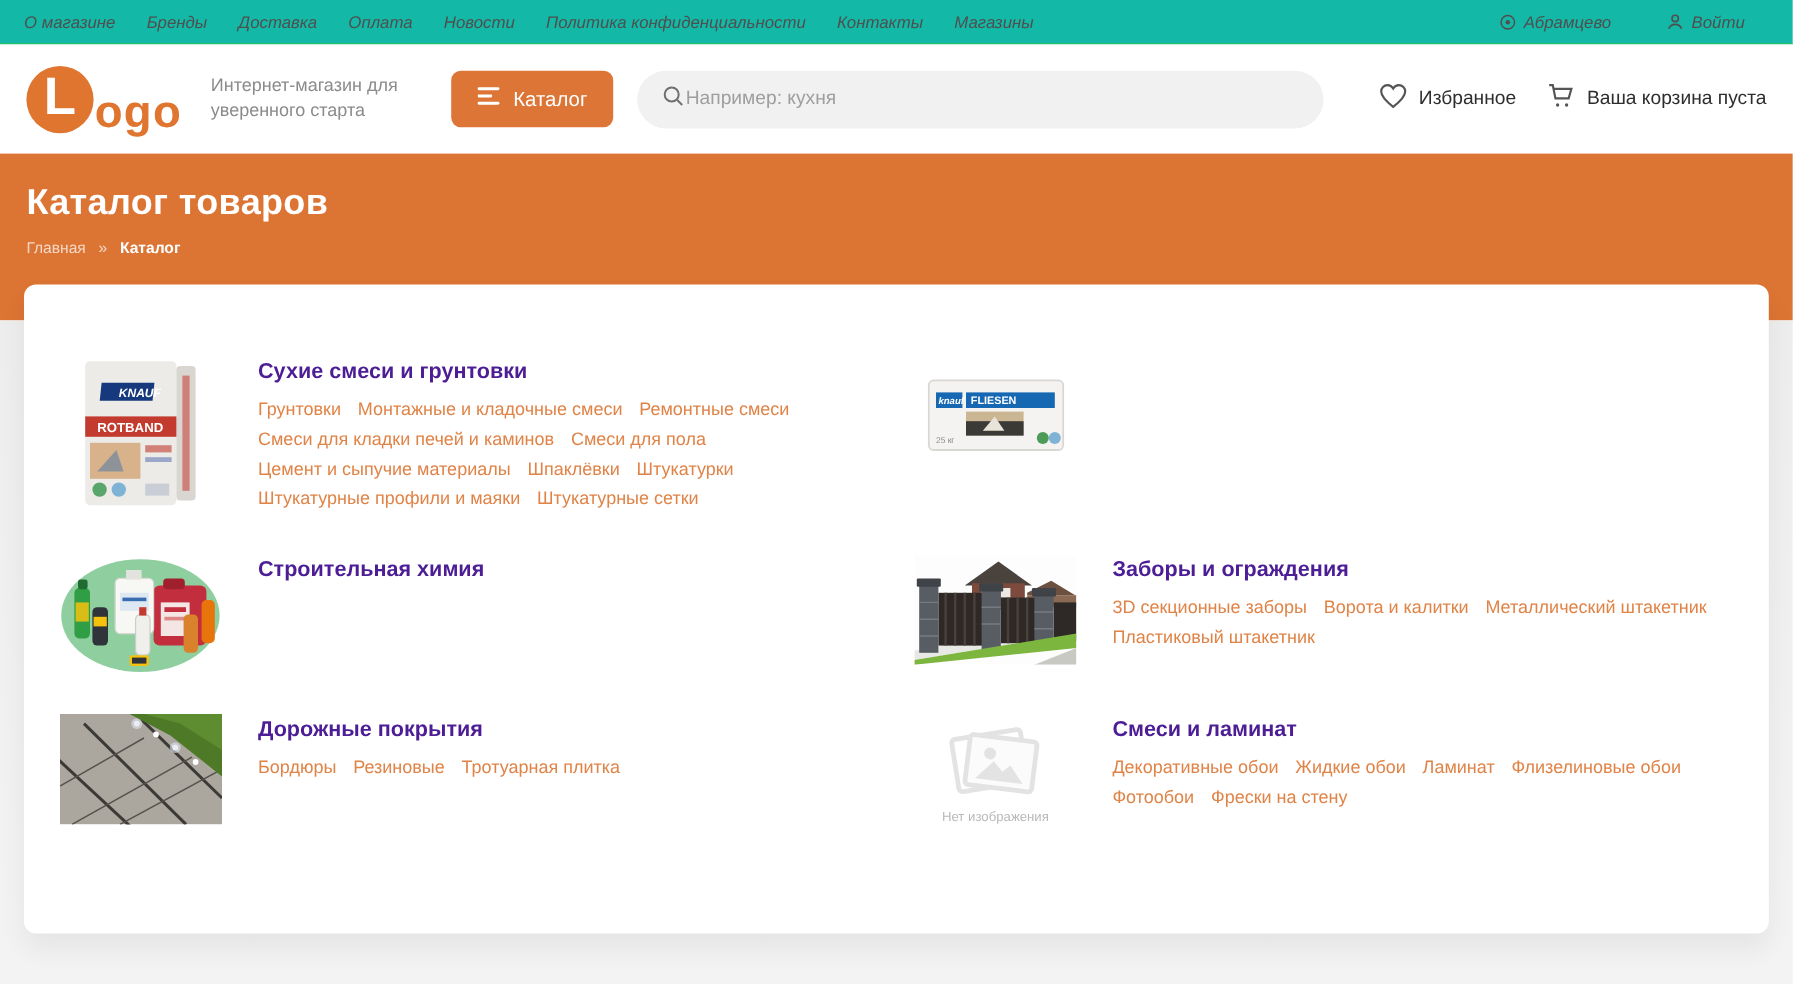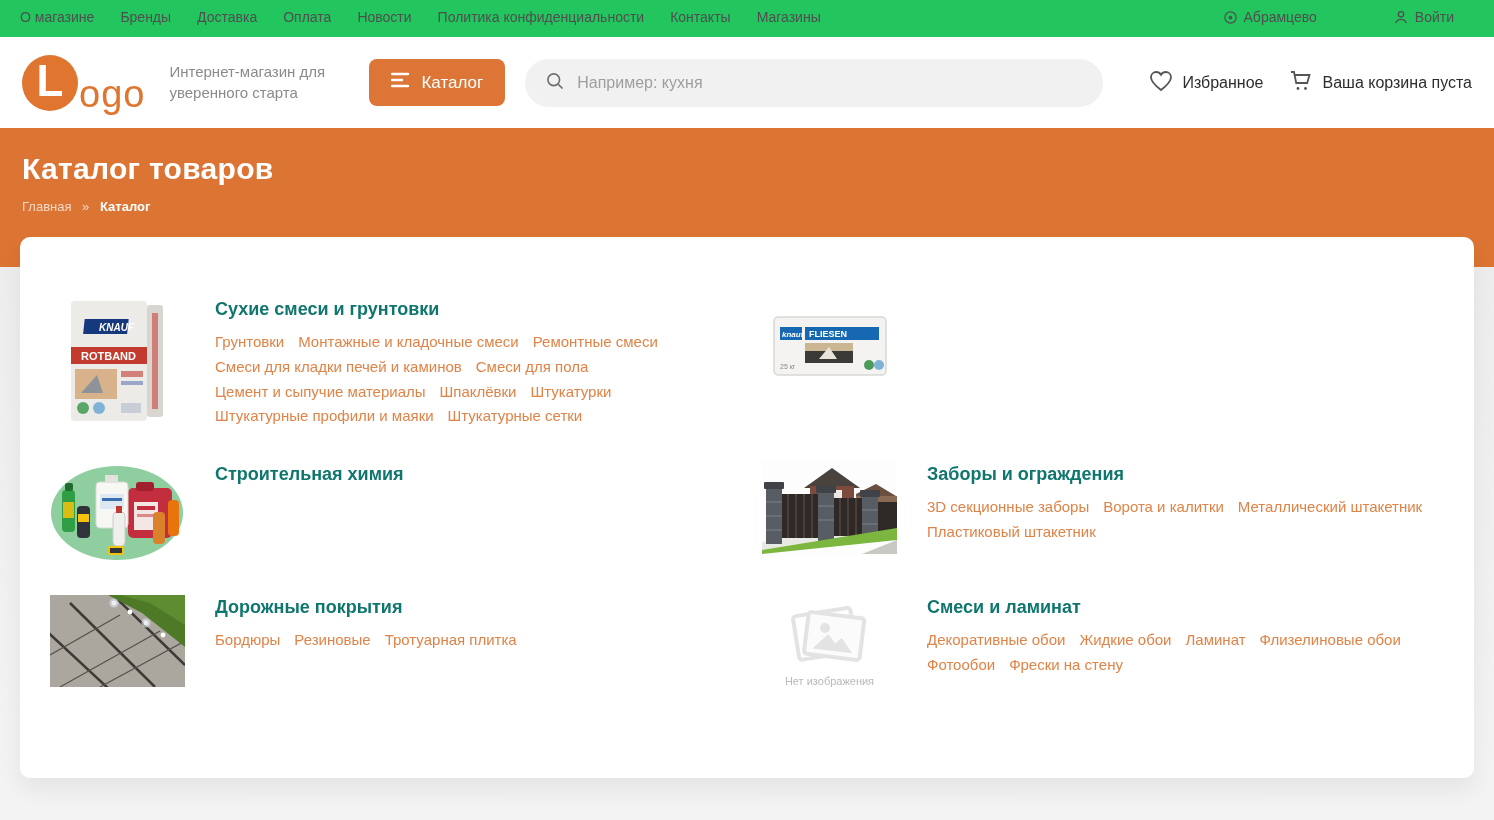--- a/index.html
+++ b/index.html
@@ -2,40 +2,40 @@
 <html><head>
 <meta charset="utf-8">
 <style>
   * { margin:0; padding:0; box-sizing:border-box; }
   html,body { width:1494px; height:820px; overflow:hidden; background:#fff;
     font-family:"Liberation Sans", sans-serif; }
   a { text-decoration:none; }
 
   
   .topbar { display:flex; align-items:center; justify-content:space-between;
-    height:37px; padding:0 20px; background:#22c55e; border-bottom:3px solid #22c55e; }
+    height:37px; padding:0 20px; background:#14b8a6; border-bottom:1px solid #22c55e;font-style:italic; }
   .topbar-links { display:flex; gap:26px; }
   .topbar-links a { color:#4f4f4f; font-size:14px; }
-  .topbar-right { display:flex; align-items:flex-start; gap:76px; padding-right:20px; }
+  .topbar-right { display:flex; align-items:flex-start; gap:45px; padding-right:20px; }
   .topbar-right .tb-item { display:flex; align-items:center; gap:6px; color:#4f4f4f; font-size:14px; }
   .tb-item svg { display:block; }
 
   
   .header { display:flex; align-items:center; height:91px; padding:0 22px; background:#fff; }
   .logo { display:flex; align-items:flex-end; cursor:pointer; }
   .logo-circle { width:56px; height:56px; border-radius:50%; background:#e0752f; color:#fff;
     font-size:44px; font-weight:bold; display:flex; align-items:center; justify-content:center; padding-bottom:4px; }
-  .logo-rest { color:#e0752f; font-size:38px; font-weight:normal; letter-spacing:1px; line-height:0.82; margin-left:1px; }
+  .logo-rest { color:#e0752f; font-size:38px; font-weight:bold; letter-spacing:1px; line-height:0.82; margin-left:1px; }
   .tagline { margin-left:24px; width:170px; color:#8b8b8b; font-size:15px; line-height:1.35; }
   .catalog-btn { margin-left:30px; display:flex; align-items:center; gap:10px; background:#dd7536;
     border:none; color:#fff; font-size:17px; padding:0 22px; height:47px; border-radius:8px;
     cursor:pointer; font-family:inherit; }
   .search-wrap { flex:1; margin:0 20px; display:flex; align-items:center; height:48px;
     background:#f1f1f1; border-radius:26px; padding:0 20px; }
-  .search-wrap input { flex:1; border:none; outline:none; background:transparent; margin-left:12px;
+  .search-wrap input { flex:1; border:none; outline:none; background:transparent; margin-left:0;
     font-size:16px; color:#444; font-family:inherit; }
   .search-wrap input::placeholder { color:#9e9e9e; }
   .hdr-action { display:flex; align-items:center; gap:9px; color:#2d2d2d; font-size:16px;
     cursor:pointer; margin-left:26px; white-space:nowrap;text-align:right; }
 
   
   .hero { background:#dc7433; padding:24px 22px 0 22px; height:139px; }
   .hero h1 { color:#fff; font-size:30px; font-weight:bold; letter-spacing:0.3px; }
   .breadcrumb { margin-top:13px; font-size:13px; }
   .breadcrumb .bc-home { color:rgba(255,255,255,0.72); }
@@ -43,21 +43,21 @@
   .breadcrumb .bc-cur { color:#fff; font-weight:bold; }
 
   
   .lower { background:linear-gradient(#ededed,#f3f3f3); height:553px; }
   .card { position:relative; top:-30px; margin:0 20px; height:541px; background:#fff;
     border-radius:10px; box-shadow:0 12px 22px rgba(0,0,0,0.06); padding:60px 30px 40px 30px; }
   .cat-grid { display:grid; grid-template-columns:1fr 1fr; column-gap:30px; row-gap:33px; align-items:start; }
   .category { display:flex; gap:30px; }
   .cat-img { width:135px; flex:0 0 135px; display:flex; flex-direction:column; align-items:center; cursor:pointer; }
   .cat-body { flex:1; min-width:0; }
-  .cat-title { display:inline-block; color:#0f766e; font-size:18px; font-weight:bold; margin:2px 0 10px 0; }
+  .cat-title { display:inline-block; color:#4c1d95; font-size:18px; font-weight:bold; margin:2px 0 10px 0; }
   .cat-links { line-height:1.55; }
   .cat-link { color:#e08347; font-size:15px; display:inline-block; white-space:nowrap; margin-right:14px; }
   .no-image-caption { margin-top:2px; font-size:11px; color:#b9b9b9; }
 </style>
 </head>
 <body>
 
 <div class="topbar">
   <nav class="topbar-links">
       <a href="#">О магазине</a>

